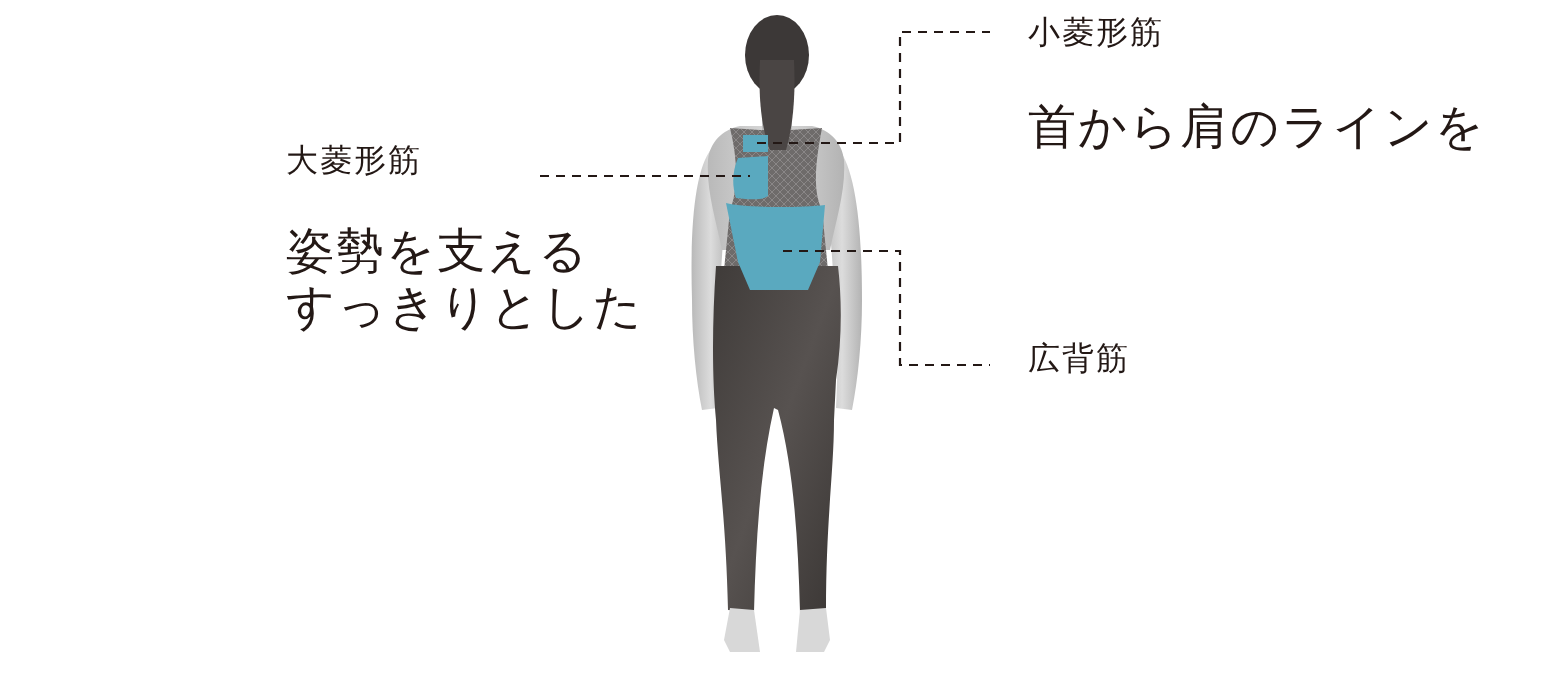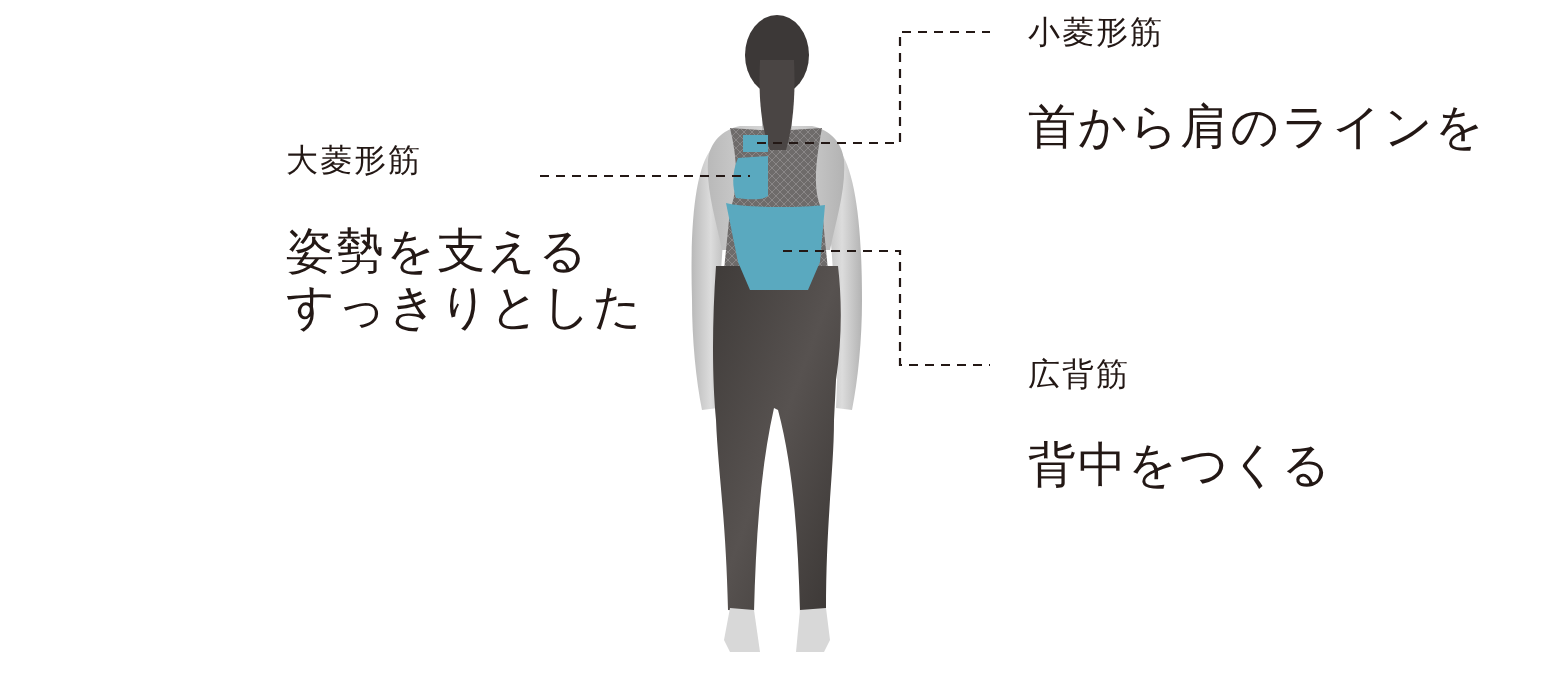--- a/index.html
+++ b/index.html
@@ -100,17 +100,16 @@
   <div class="muscle-desc">姿勢を支える</div>
   <div class="muscle-desc">すっきりとした</div>
 </div>
 
 <div class="label-block" style="left:1028px; top:6px;">
   <div class="muscle-name">小菱形筋</div>
   <div style="height:40px"></div>
   <div class="muscle-desc">首から肩のラインを</div>
 </div>
 
-<div class="label-block" style="left:1028px; top:348px;">
+<div class="label-block" style="left:1028px; top:332px;">
   <div class="muscle-name">広背筋</div>
   <div style="height:36px"></div>
-  <div class="muscle-desc">背中をつくる</div>
 </div>
 
 </body></html>

